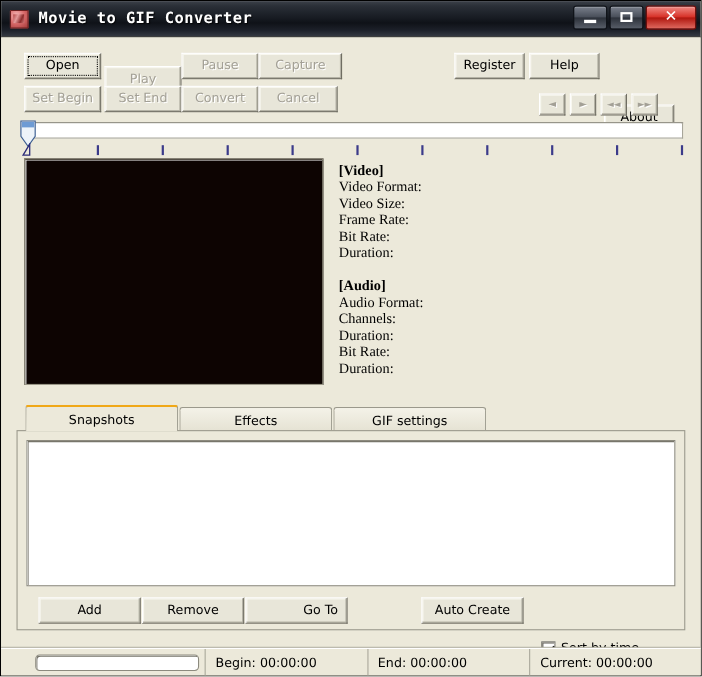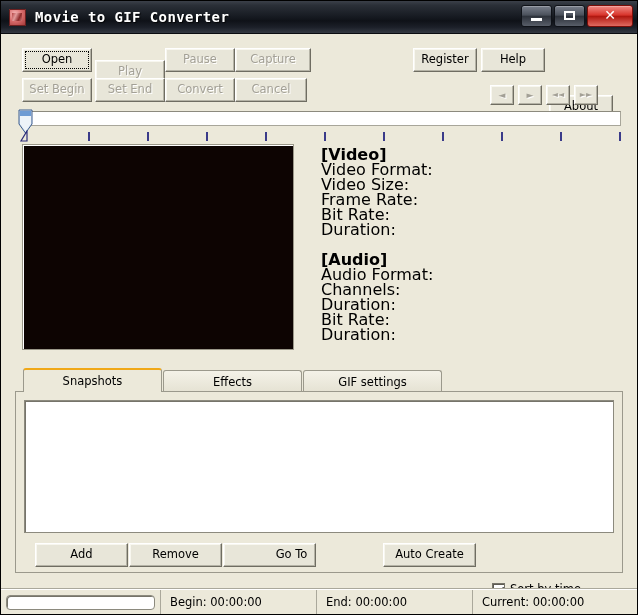--- a/index.html
+++ b/index.html
@@ -221,26 +221,27 @@
     height: 206px;
     background: #0d0402;
     border: 1px solid #9a9788;
     box-sizing: border-box;
     box-shadow: inset 1px 1px 0 #ffffff;
   }
 
   
   .info-panel {
     position: absolute;
-    left: 320px;
+    left: 307px;
     top: 113px;
     width: 250px;
     color: #000000;
-    font-size: 16px;
+    font-size: 13px;
     line-height: 15px;
+    font-family: Liberation Serif, serif;
   }
   .info-heading {
     font-weight: bold;
   }
   .info-gap {
     height: 15px;
   }
 
   
   .tabstrip {
@@ -340,20 +341,21 @@
     position: absolute;
     left: 0;
     bottom: 0;
     width: 636px;
     height: 25px;
     background: #ece9da;
     border-top: 1px solid #ffffff;
     box-sizing: border-box;
     display: flex;
     align-items: center;
+    padding-left: 26px;
   }
   .status-cell {
     position: relative;
     height: 25px;
     display: flex;
     align-items: center;
     font-size: 11.5px;
     color: #000000;
     padding-left: 9px;
     box-sizing: border-box;

